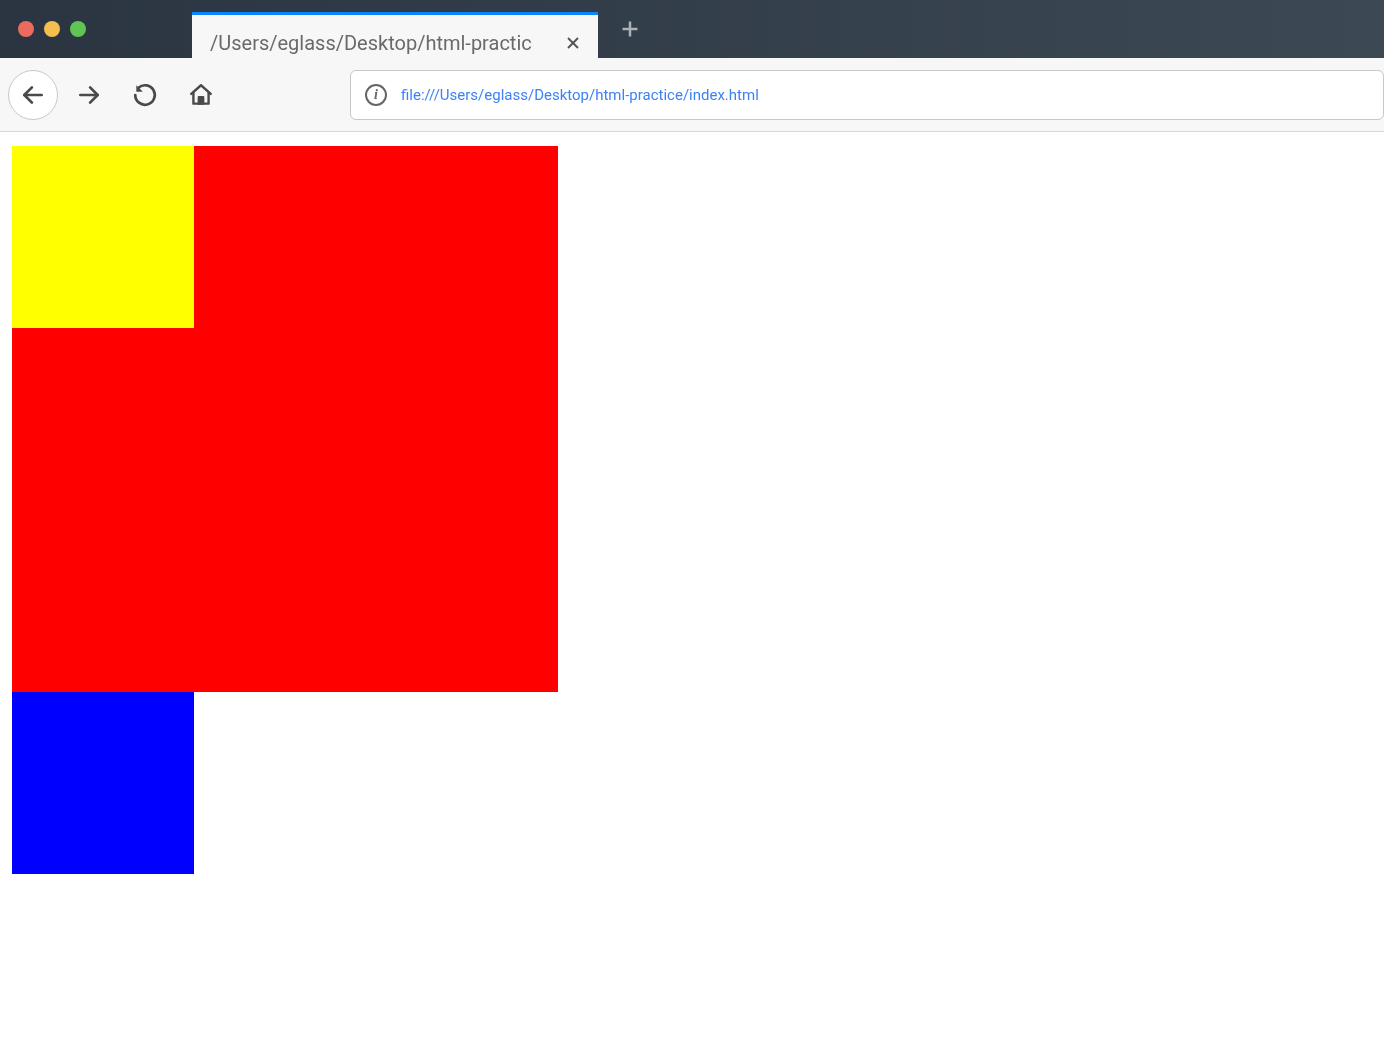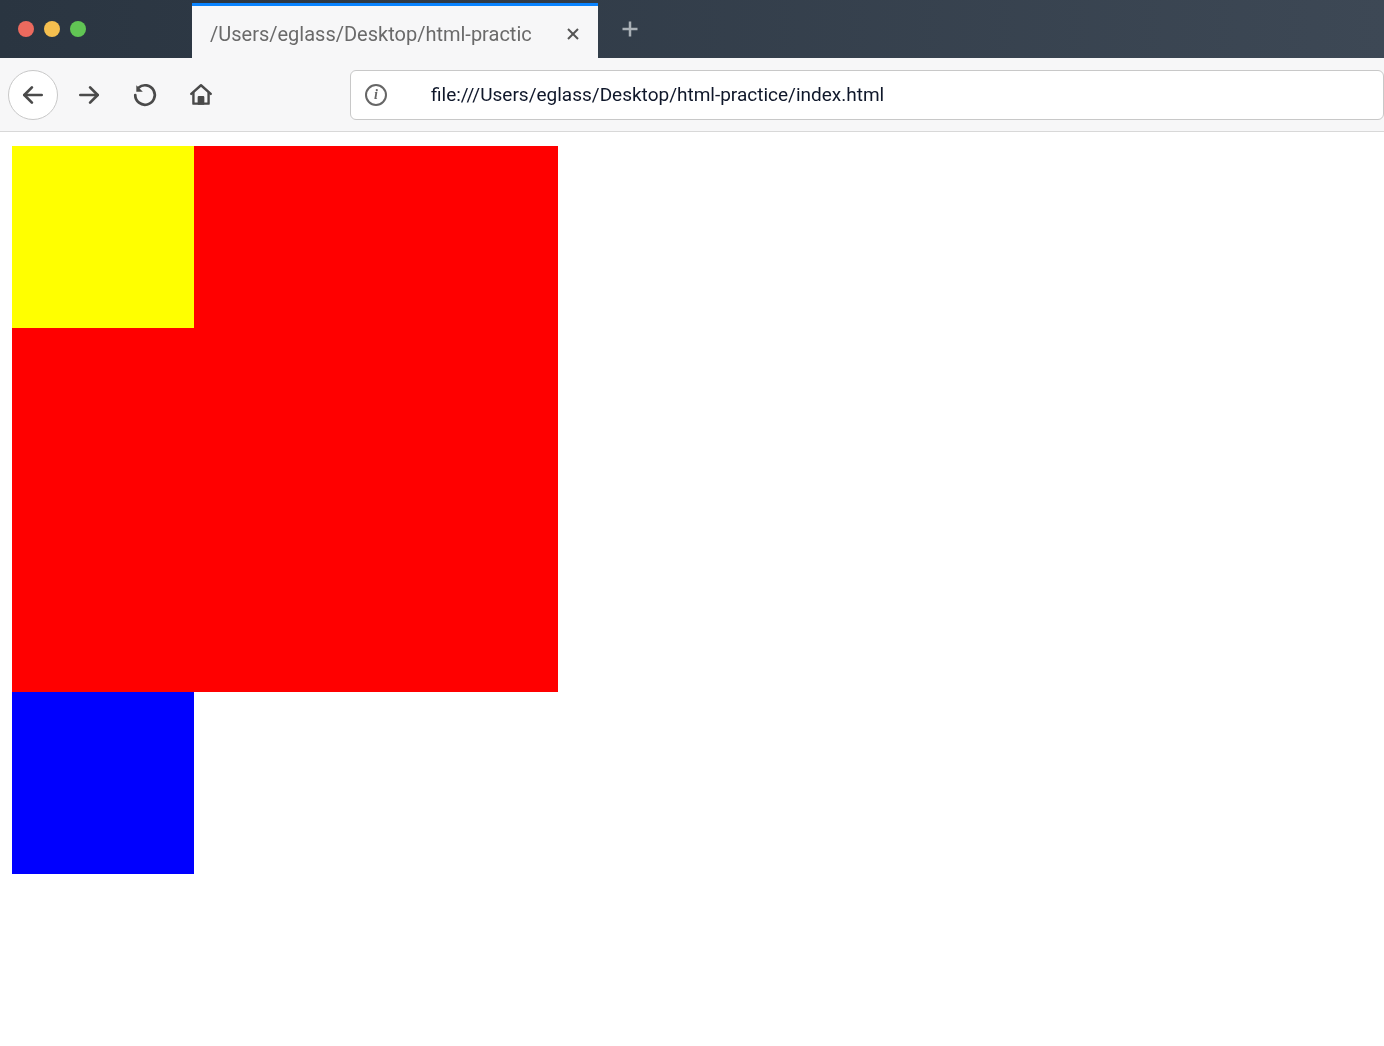--- a/index.html
+++ b/index.html
@@ -44,21 +44,21 @@
     
     .tab {
       height: 58px;
       background: #f7f7f8;
       margin-left: 72px;
       display: flex;
       align-items: center;
       padding: 0 14px 0 18px;
       position: absolute;
       left: 120px;
-      top: 3px;
+      top: 12px;
       width: 406px;
       border-top: 3px solid #0a84ff;
     }
     
     .tab-title {
       color: #6a6a6a;
       font-size: 20px;
       white-space: nowrap;
       overflow: hidden;
       text-overflow: clip;
@@ -144,24 +144,23 @@
       align-items: center;
       justify-content: center;
       color: #666;
       font-size: 14px;
       font-weight: bold;
       font-family: Georgia, serif;
       font-style: italic;
     }
     
     .url-text {
-      font-size: 19px;
-      color: #0f172a;
+      font-size: 15px;
+      color: #3b82f6;
       white-space: nowrap;
-      margin-left: 30px;
     }
     
     
     .page-content {
       padding: 14px 12px;
       position: relative;
     }
     
     .red-box {
       width: 546px;

